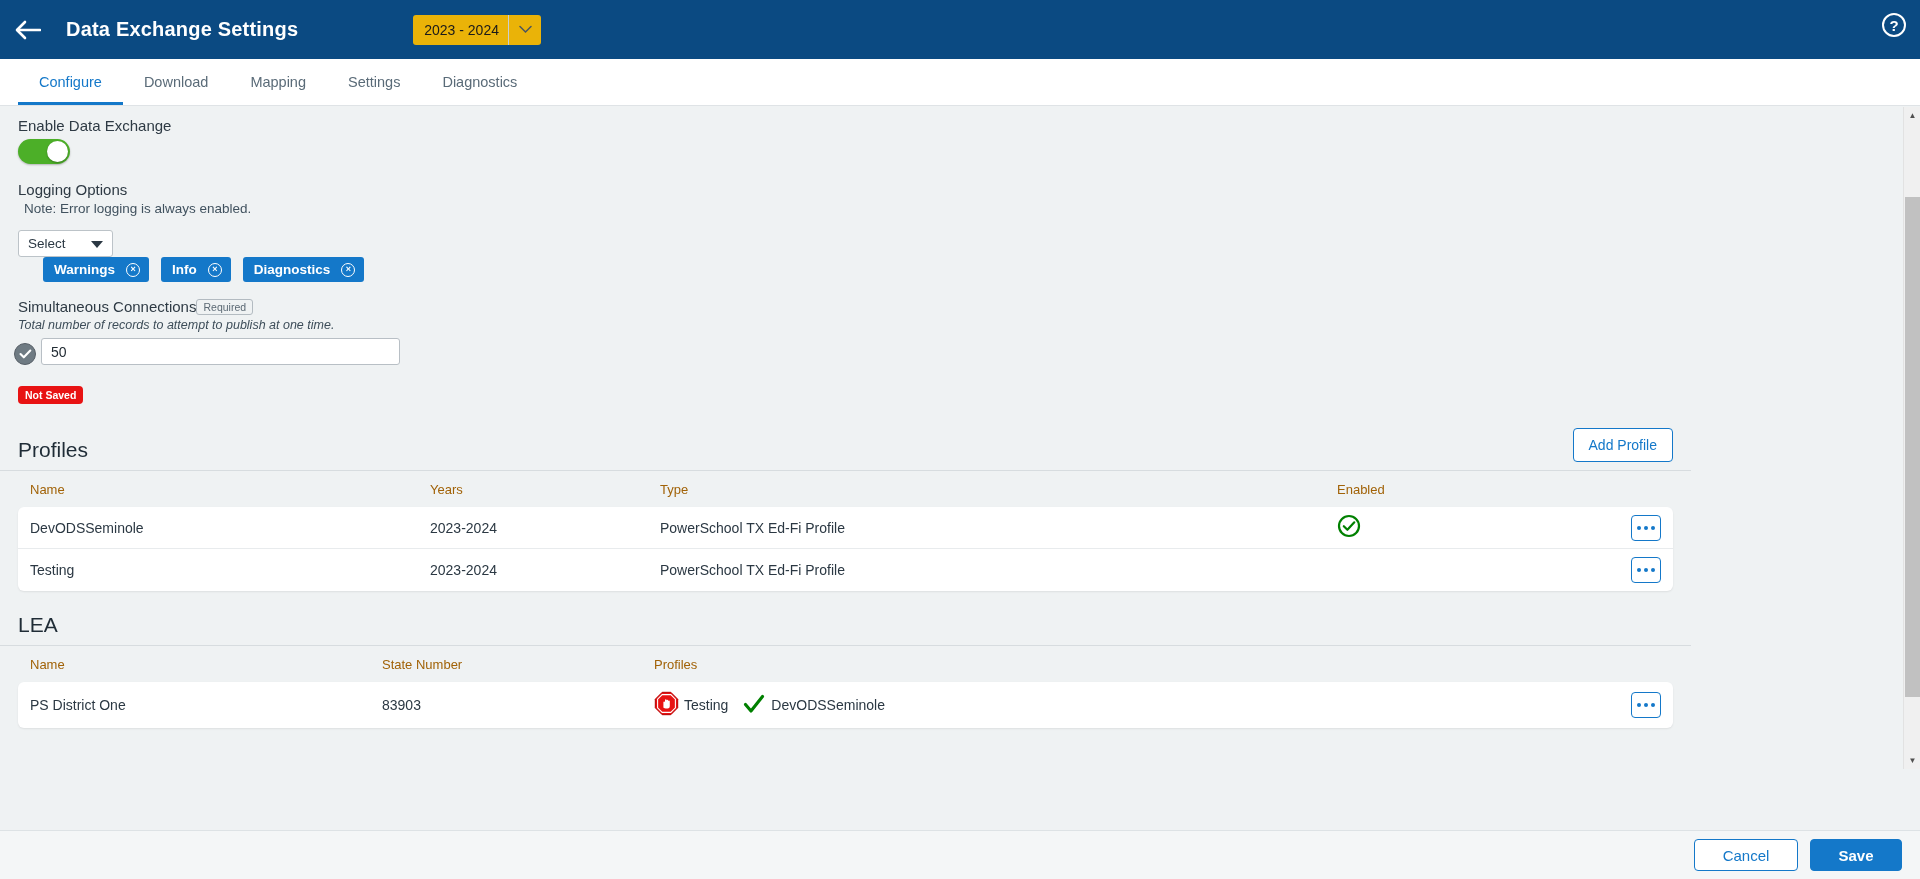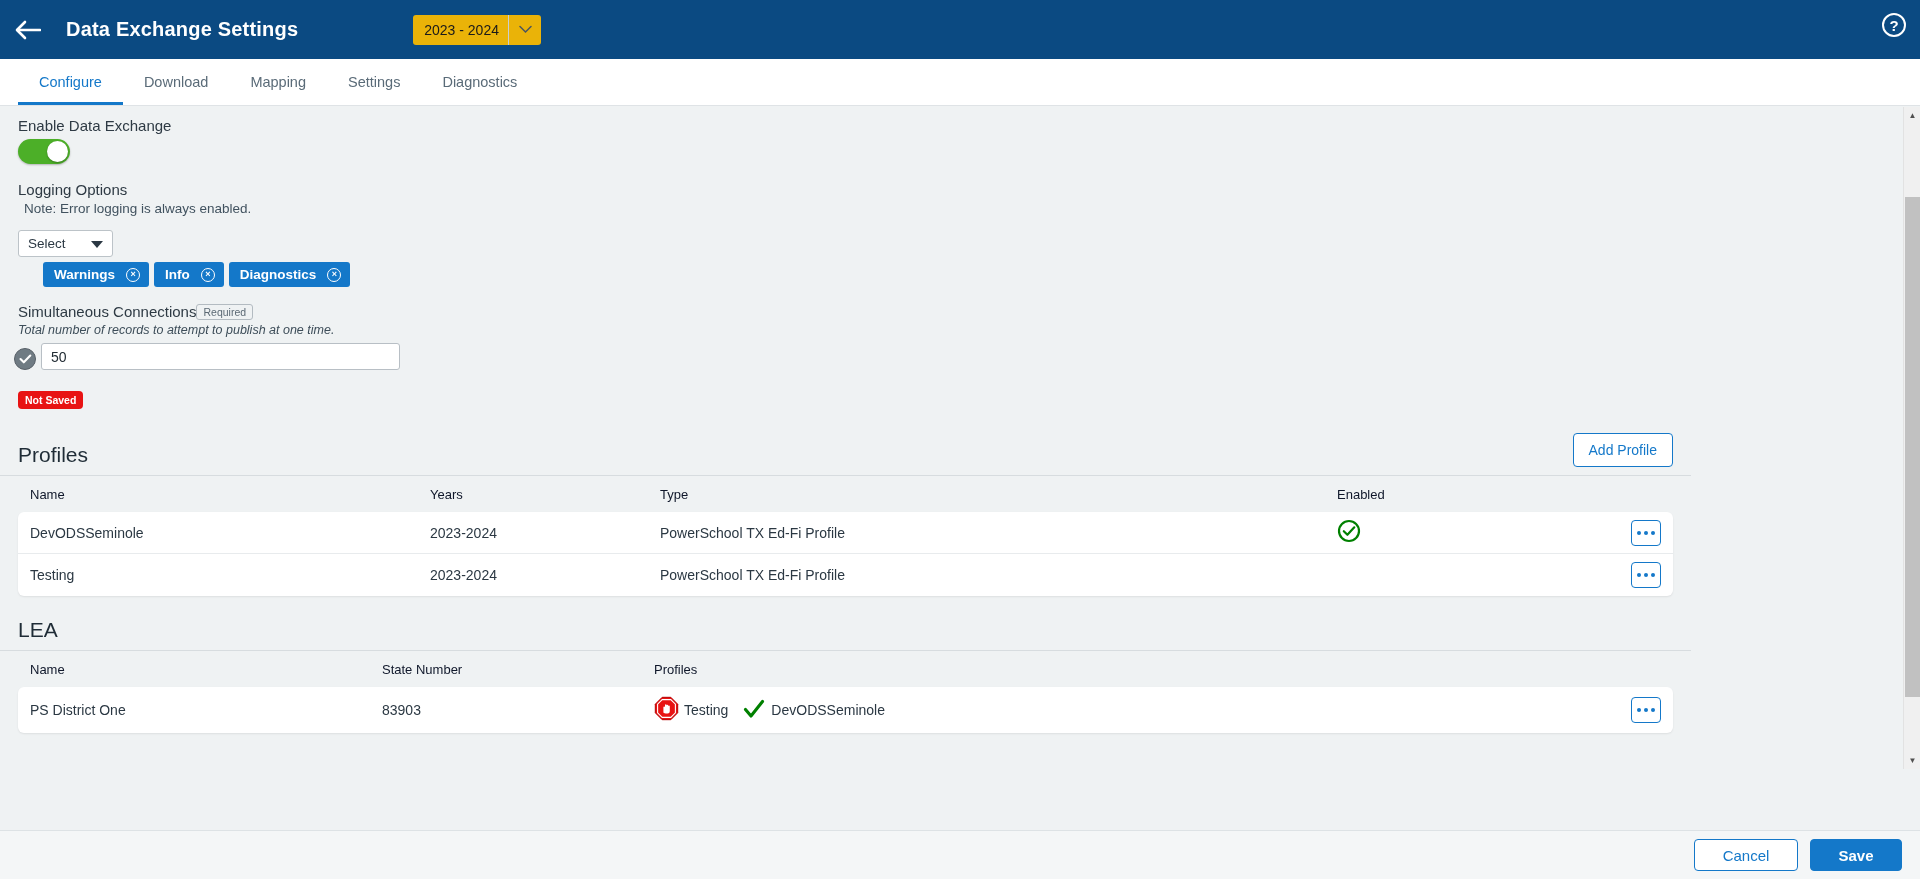--- a/index.html
+++ b/index.html
@@ -153,21 +153,21 @@
     cursor: pointer;
     position: relative;
   }
   .select-box .caret {
     position: absolute; right: 9px; top: 10px;
     width: 0; height: 0;
     border-left: 6px solid transparent;
     border-right: 6px solid transparent;
     border-top: 7px solid #2b3843;
   }
-  .chips { display: flex; gap: 5px; margin-top: 5px; padding-left: 25px; }
+  .chips { display: flex; gap: 12px; padding-left: 25px; }
   .chip {
     height: 25px;
     background: #1478c9;
     color: #ffffff;
     border-radius: 3px;
     display: flex; align-items: center;
     padding: 0 9px 0 11px;
     font-size: 13.5px;
     font-weight: bold;
     cursor: pointer;
@@ -244,21 +244,21 @@
     padding: 8px 15px;
     cursor: pointer;
     font-family: "Liberation Sans", sans-serif;
   }
 
   
   .table-wrap { padding: 0 18px; }
   .thead {
     display: flex; align-items: center;
     height: 36px;
-    font-size: 13px; color: #0f172a;
+    font-size: 13px; color: #a16207;
     padding: 0 12px;
   }
   .tbody {
     background: #ffffff;
     border-radius: 6px;
     box-shadow: 0 1px 2px rgba(0,0,0,.08);
     overflow: hidden;
   }
   .trow {
     display: flex; align-items: center;

